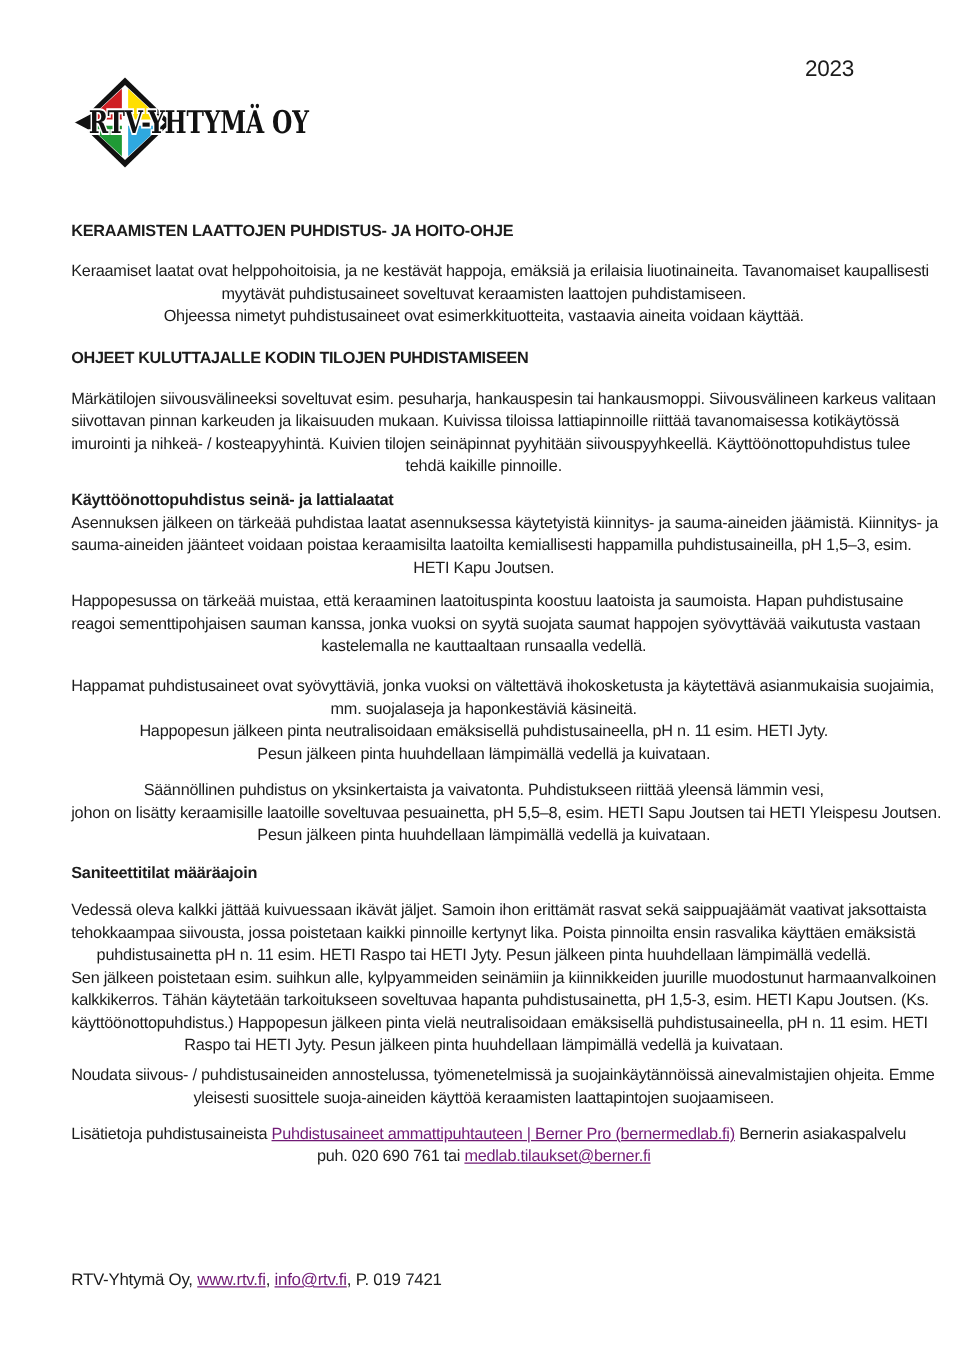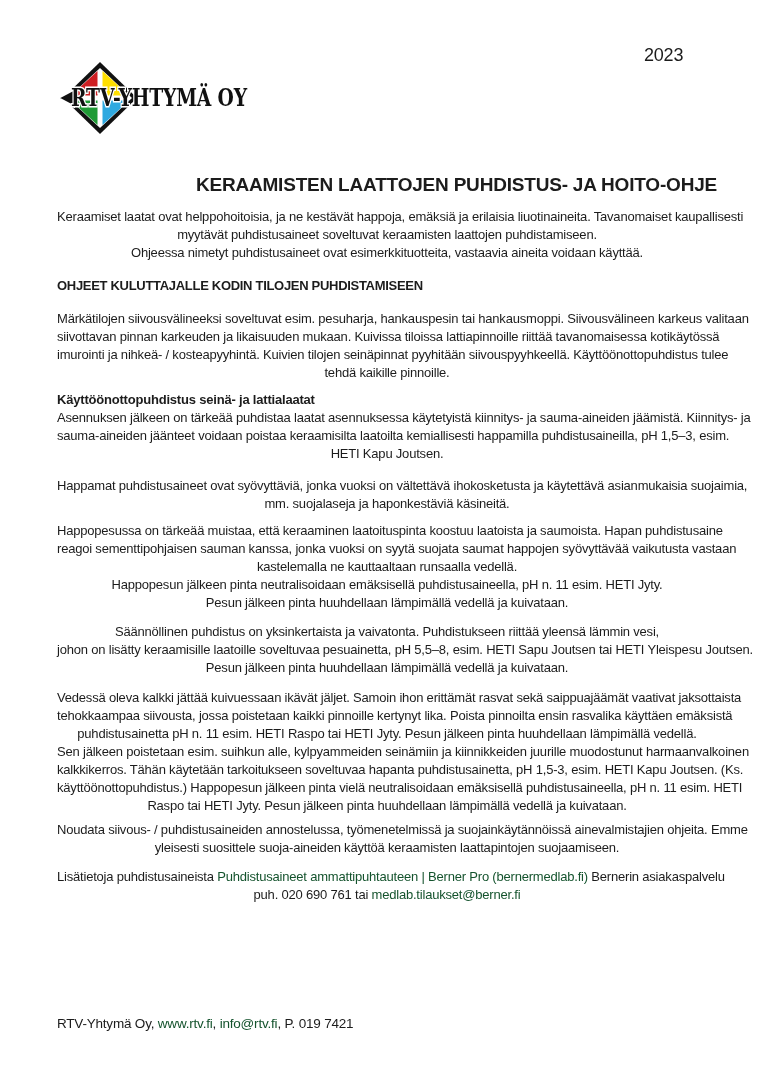--- a/index.html
+++ b/index.html
@@ -28,38 +28,39 @@
   }
   .content {
     position: absolute;
     top: 176px;
     left: 57px;
     width: 660px;
     font-size: 13px;
     line-height: 18px;
   }
   .para { white-space: pre; margin: 0; text-align: center; }
-  .doc-title { font-weight: bold; margin: 0; font-size: 19px; text-align: right; }
+  .doc-title { font-weight: bold; margin: 0; font-size: 13px; }
   .main-heading {
     font-weight: bold;
     font-size: 13px;
     line-height: 24px;
     margin: 12px 0 0 0;
     white-space: pre;
     letter-spacing: -0.3px;
   }
   .sub-heading { font-weight: bold; margin: 0; white-space: pre; }
   .mt-9  { margin-top: 9px; }
   .mt-10 { }
   .mt-11 { margin-top: 11px; }
   .mt-12 { margin-top: 12px; }
   .mt-14 { margin-top: 14px; }
   .mt-6  { margin-top: 6px; }
   a.doc-link, .doc-link {
-    color: #14532d;
+    color: #701a75;
+    text-decoration: underline;
     cursor: pointer;
   }
   .footer {
     position: absolute;
     top: 1016px;
     left: 57px;
     font-size: 13.5px;
     white-space: pre;
   }
   .logo-text {
@@ -103,35 +104,36 @@
 siivottavan pinnan karkeuden ja likaisuuden mukaan. Kuivissa tiloissa lattiapinnoille riittää tavanomaisessa kotikäytössä
 imurointi ja nihkeä- / kosteapyyhintä. Kuivien tilojen seinäpinnat pyyhitään siivouspyyhkeellä. Käyttöönottopuhdistus tulee
 tehdä kaikille pinnoille.</p>
 
     <p class="sub-heading mt-9">Käyttöönottopuhdistus seinä- ja lattialaatat</p>
 
     <p class="para mt-10">Asennuksen jälkeen on tärkeää puhdistaa laatat asennuksessa käytetyistä kiinnitys- ja sauma-aineiden jäämistä. Kiinnitys- ja
 sauma-aineiden jäänteet voidaan poistaa keraamisilta laatoilta kemiallisesti happamilla puhdistusaineilla, pH 1,5–3, esim.
 HETI Kapu Joutsen.</p>
 
-    <p class="para mt-14">Happamat puhdistusaineet ovat syövyttäviä, jonka vuoksi on vältettävä ihokosketusta ja käytettävä asianmukaisia suojaimia,
-mm. suojalaseja ja haponkestäviä käsineitä.</p>
-
     <p class="para mt-9">Happopesussa on tärkeää muistaa, että keraaminen laatoituspinta koostuu laatoista ja saumoista. Hapan puhdistusaine
 reagoi sementtipohjaisen sauman kanssa, jonka vuoksi on syytä suojata saumat happojen syövyttävää vaikutusta vastaan
 kastelemalla ne kauttaaltaan runsaalla vedellä.</p>
+
+    <p class="para mt-14">Happamat puhdistusaineet ovat syövyttäviä, jonka vuoksi on vältettävä ihokosketusta ja käytettävä asianmukaisia suojaimia,
+mm. suojalaseja ja haponkestäviä käsineitä.</p>
 
     <p class="para mt-10">Happopesun jälkeen pinta neutralisoidaan emäksisellä puhdistusaineella, pH n. 11 esim. HETI Jyty.
 Pesun jälkeen pinta huuhdellaan lämpimällä vedellä ja kuivataan.</p>
 
 
     <p class="para mt-11">Säännöllinen puhdistus on yksinkertaista ja vaivatonta. Puhdistukseen riittää yleensä lämmin vesi,
 johon on lisätty keraamisille laatoille soveltuvaa pesuainetta, pH 5,5–8, esim. HETI Sapu Joutsen tai HETI Yleispesu Joutsen.
 Pesun jälkeen pinta huuhdellaan lämpimällä vedellä ja kuivataan.</p>
 
+    <p class="sub-heading mt-12">Saniteettitilat määräajoin</p>
 
     <p class="para mt-12">Vedessä oleva kalkki jättää kuivuessaan ikävät jäljet. Samoin ihon erittämät rasvat sekä saippuajäämät vaativat jaksottaista
 tehokkaampaa siivousta, jossa poistetaan kaikki pinnoille kertynyt lika. Poista pinnoilta ensin rasvalika käyttäen emäksistä
 puhdistusainetta pH n. 11 esim. HETI Raspo tai HETI Jyty. Pesun jälkeen pinta huuhdellaan lämpimällä vedellä.
 Sen jälkeen poistetaan esim. suihkun alle, kylpyammeiden seinämiin ja kiinnikkeiden juurille muodostunut harmaanvalkoinen
 kalkkikerros. Tähän käytetään tarkoitukseen soveltuvaa hapanta puhdistusainetta, pH 1,5-3, esim. HETI Kapu Joutsen. (Ks.
 käyttöönottopuhdistus.) Happopesun jälkeen pinta vielä neutralisoidaan emäksisellä puhdistusaineella, pH n. 11 esim. HETI
 Raspo tai HETI Jyty. Pesun jälkeen pinta huuhdellaan lämpimällä vedellä ja kuivataan.</p>
 
     <p class="para mt-6">Noudata siivous- / puhdistusaineiden annostelussa, työmenetelmissä ja suojainkäytännöissä ainevalmistajien ohjeita. Emme

